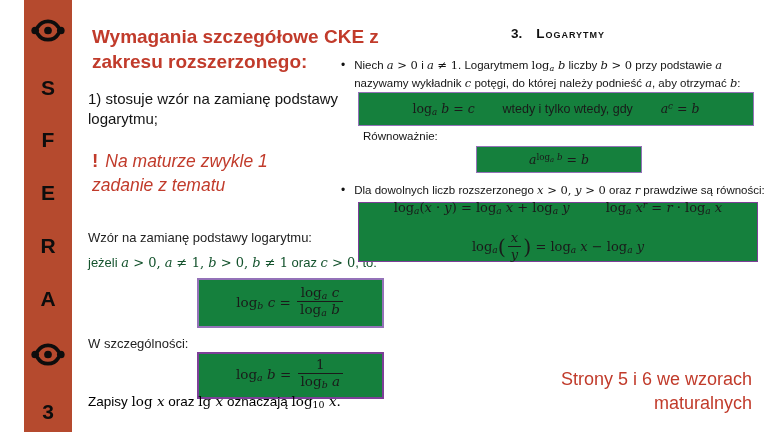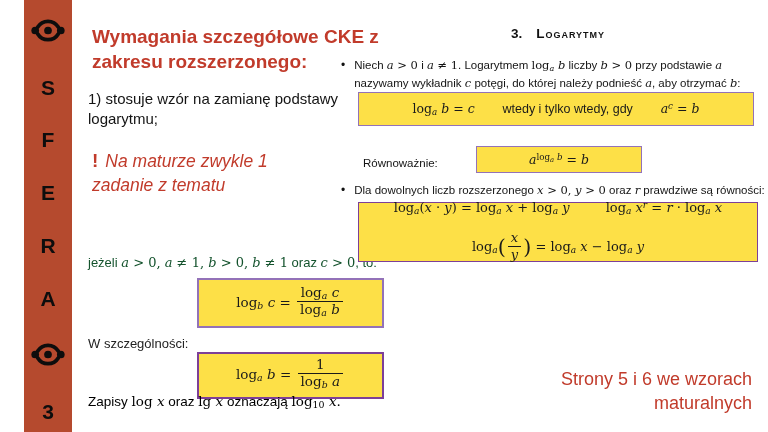--- a/index.html
+++ b/index.html
@@ -37,42 +37,42 @@
   .note-mark { font-style:normal; font-weight:bold; font-size:19px; margin-right:7px; }
   #formula-intro { left:88px; top:230px; width:280px; font-size:13px; color:#222; }
   #condition { left:88px; top:255px; width:292px; font-size:13px; color:#14532d; }
   #in-particular { left:88px; top:336px; width:200px; font-size:13px; color:#222; }
   #notation-note { left:88px; top:393px; width:300px; font-size:13.5px; color:#000000; }
 
   
   .fbox {
     position:absolute; box-sizing:border-box;
     display:flex; align-items:center; justify-content:center;
-    background:#fde047;
+    background:#15803d;
   }
   #lbox1 { left:197px; top:278px; width:187px; height:50px; border:2px solid var(--box-border,#9372b8); font-size:13.5px; }
   #lbox2 { left:197px; top:352px; width:187px; height:47px; border:2px solid var(--box-border-strong,#7d3f98); font-size:13.5px; }
   #rbox1 { left:358px; top:92px;  width:396px; height:34px; border:1.5px solid var(--box-border,#9372b8); font-size:12.5px; }
   #rbox2 { left:476px; top:146px; width:166px; height:27px; border:1.5px solid var(--box-border,#9372b8); font-size:12.5px; }
   #rbox3 { left:358px; top:202px; width:400px; height:60px; border:1.5px solid var(--box-border-strong,#7d3f98);
            font-size:13px; flex-direction:column; gap:17px; }
 
   
   #section-heading {
     left:358px; top:26px; width:400px; text-align:center;
     display:flex; justify-content:center; gap:14px; align-items:baseline;
   }
   .section-no { font-size:13.5px; font-weight:bold; color:#111; }
   .section-title { font-size:13.5px; font-weight:bold; font-variant:small-caps; letter-spacing:1px; color:#111; }
   .bullet { position:absolute; display:flex; align-items:flex-start; }
   #bullet1 { left:341px; top:57px;  width:420px; }
   #bullet2 { left:341px; top:182px; width:424px; }
   .bullet .dot { font-size:12px; line-height:1.45; margin-right:9px; color:#111; }
   .bullet .btxt { font-size:11.5px; line-height:1.5; color:#141414; }
-  #equivalently { left:363px; top:130px; font-size:11.5px; color:#141414;margin-top:27px; }
+  #equivalently { left:363px; top:130px; font-size:11.5px; color:#141414; }
   #footer-note {
     right:16px; top:368px; width:252px; text-align:right;
     font-size:18px; line-height:1.33; color:var(--accent-red,#c13b2b);
   }
 
   
   .rn-t  { }
   .rn-r  { font-family:"DejaVu Serif","Liberation Serif",serif; }
   .rn-m  { font-family:"DejaVu Serif","Liberation Serif",serif; font-style:italic; }
   .rn-sub    { font-family:"DejaVu Serif","Liberation Serif",serif; font-style:italic; font-size:70%; vertical-align:-15%; }
@@ -118,20 +118,21 @@
   </aside>
 
   <h1 id="page-title" class="abs" style="margin:4px;">Wymagania szczegółowe CKE z zakresu rozszerzonego:</h1>
 
   <div id="requirement" class="abs">1) stosuje wzór na zamianę podstawy logarytmu;</div>
 
   <div id="exam-note" class="abs">
     <span class="note-mark">!</span><span>Na maturze zwykle 1 zadanie z tematu</span>
   </div>
 
+  <div id="formula-intro" class="abs">Wzór na zamianę podstawy logarytmu:</div>
 
   <div id="condition" class="abs"><span class="rn-t">jeżeli  </span><span class="rn-m">a</span><span class="rn-r"> &gt; 0, </span><span class="rn-m">a</span><span class="rn-r"> ≠ 1, </span><span class="rn-m">b</span><span class="rn-r"> &gt; 0, </span><span class="rn-m">b</span><span class="rn-r"> ≠ 1</span><span class="rn-t">  oraz  </span><span class="rn-m">c</span><span class="rn-r"> &gt; 0</span><span class="rn-t">, to:</span></div>
 
   <div id="lbox1" class="fbox">
     <span><span class="rn-r">log</span><span class="rn-sub">b</span><span class="rn-m"> c</span><span class="rn-r"> = </span><span class="frac">
           <span class="fnum"><span class="rn-r">log</span><span class="rn-sub">a</span><span class="rn-m"> c</span></span>
           <span class="fden"><span class="rn-r">log</span><span class="rn-sub">a</span><span class="rn-m"> b</span></span>
         </span></span>
   </div>
 

